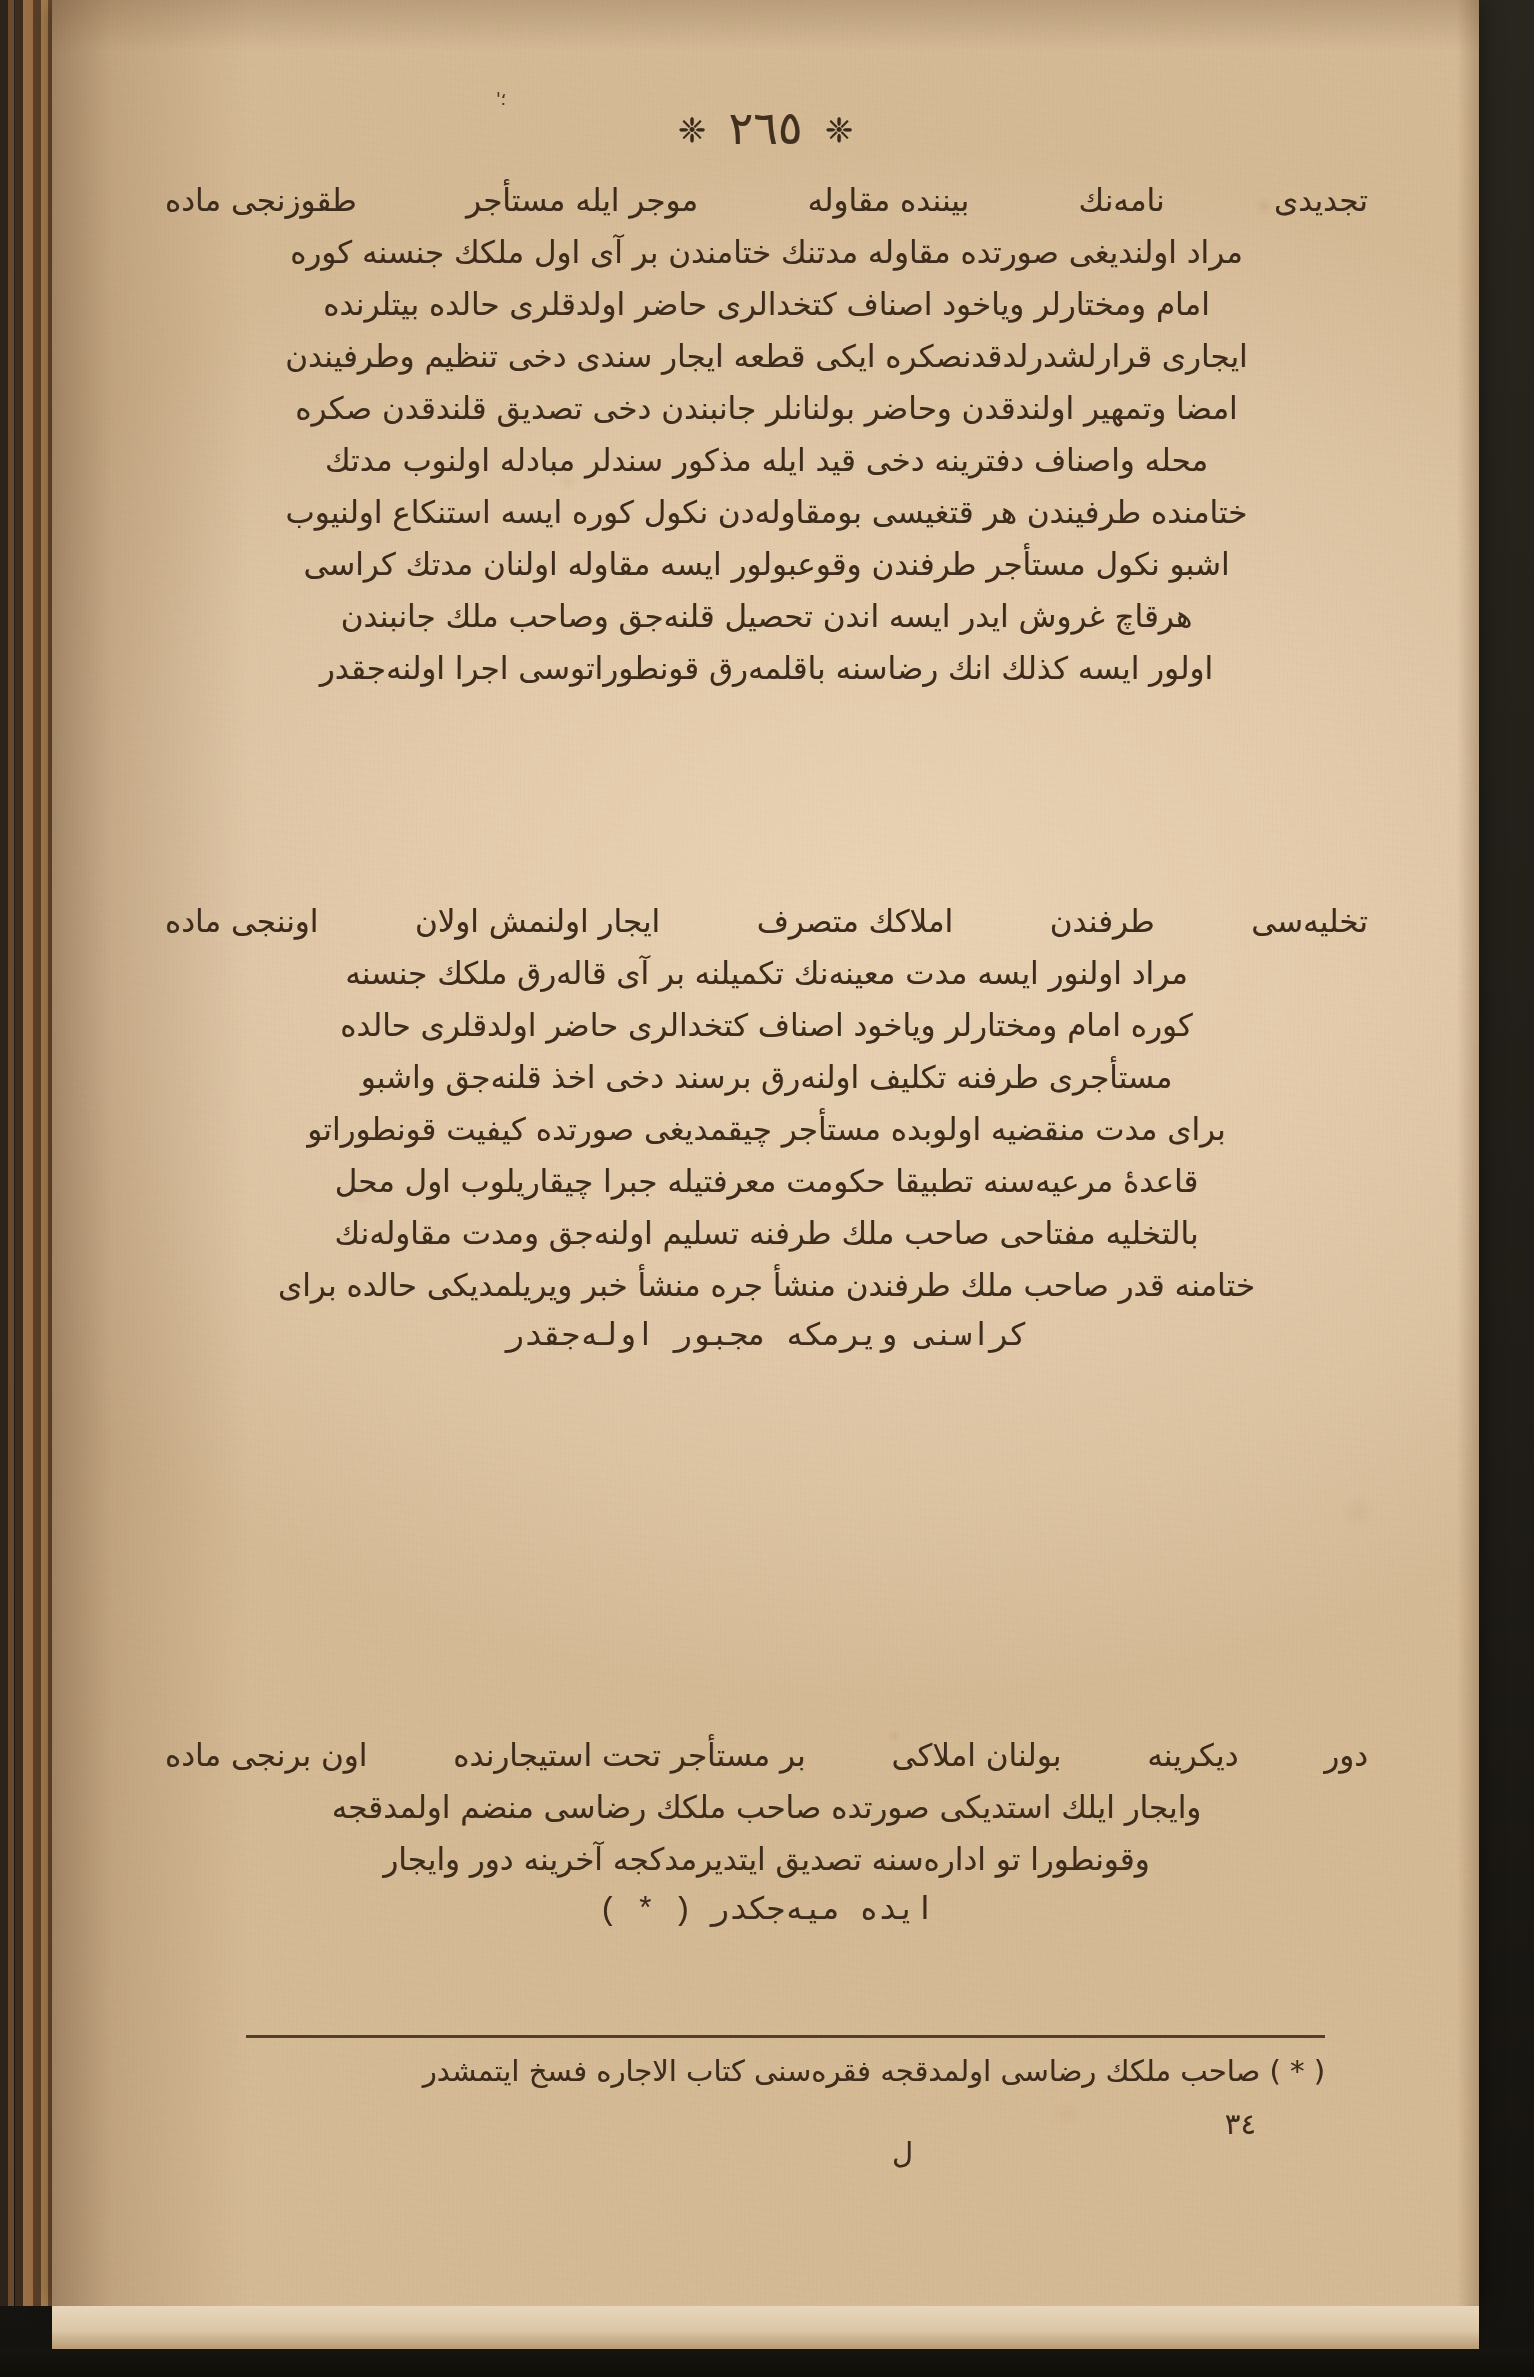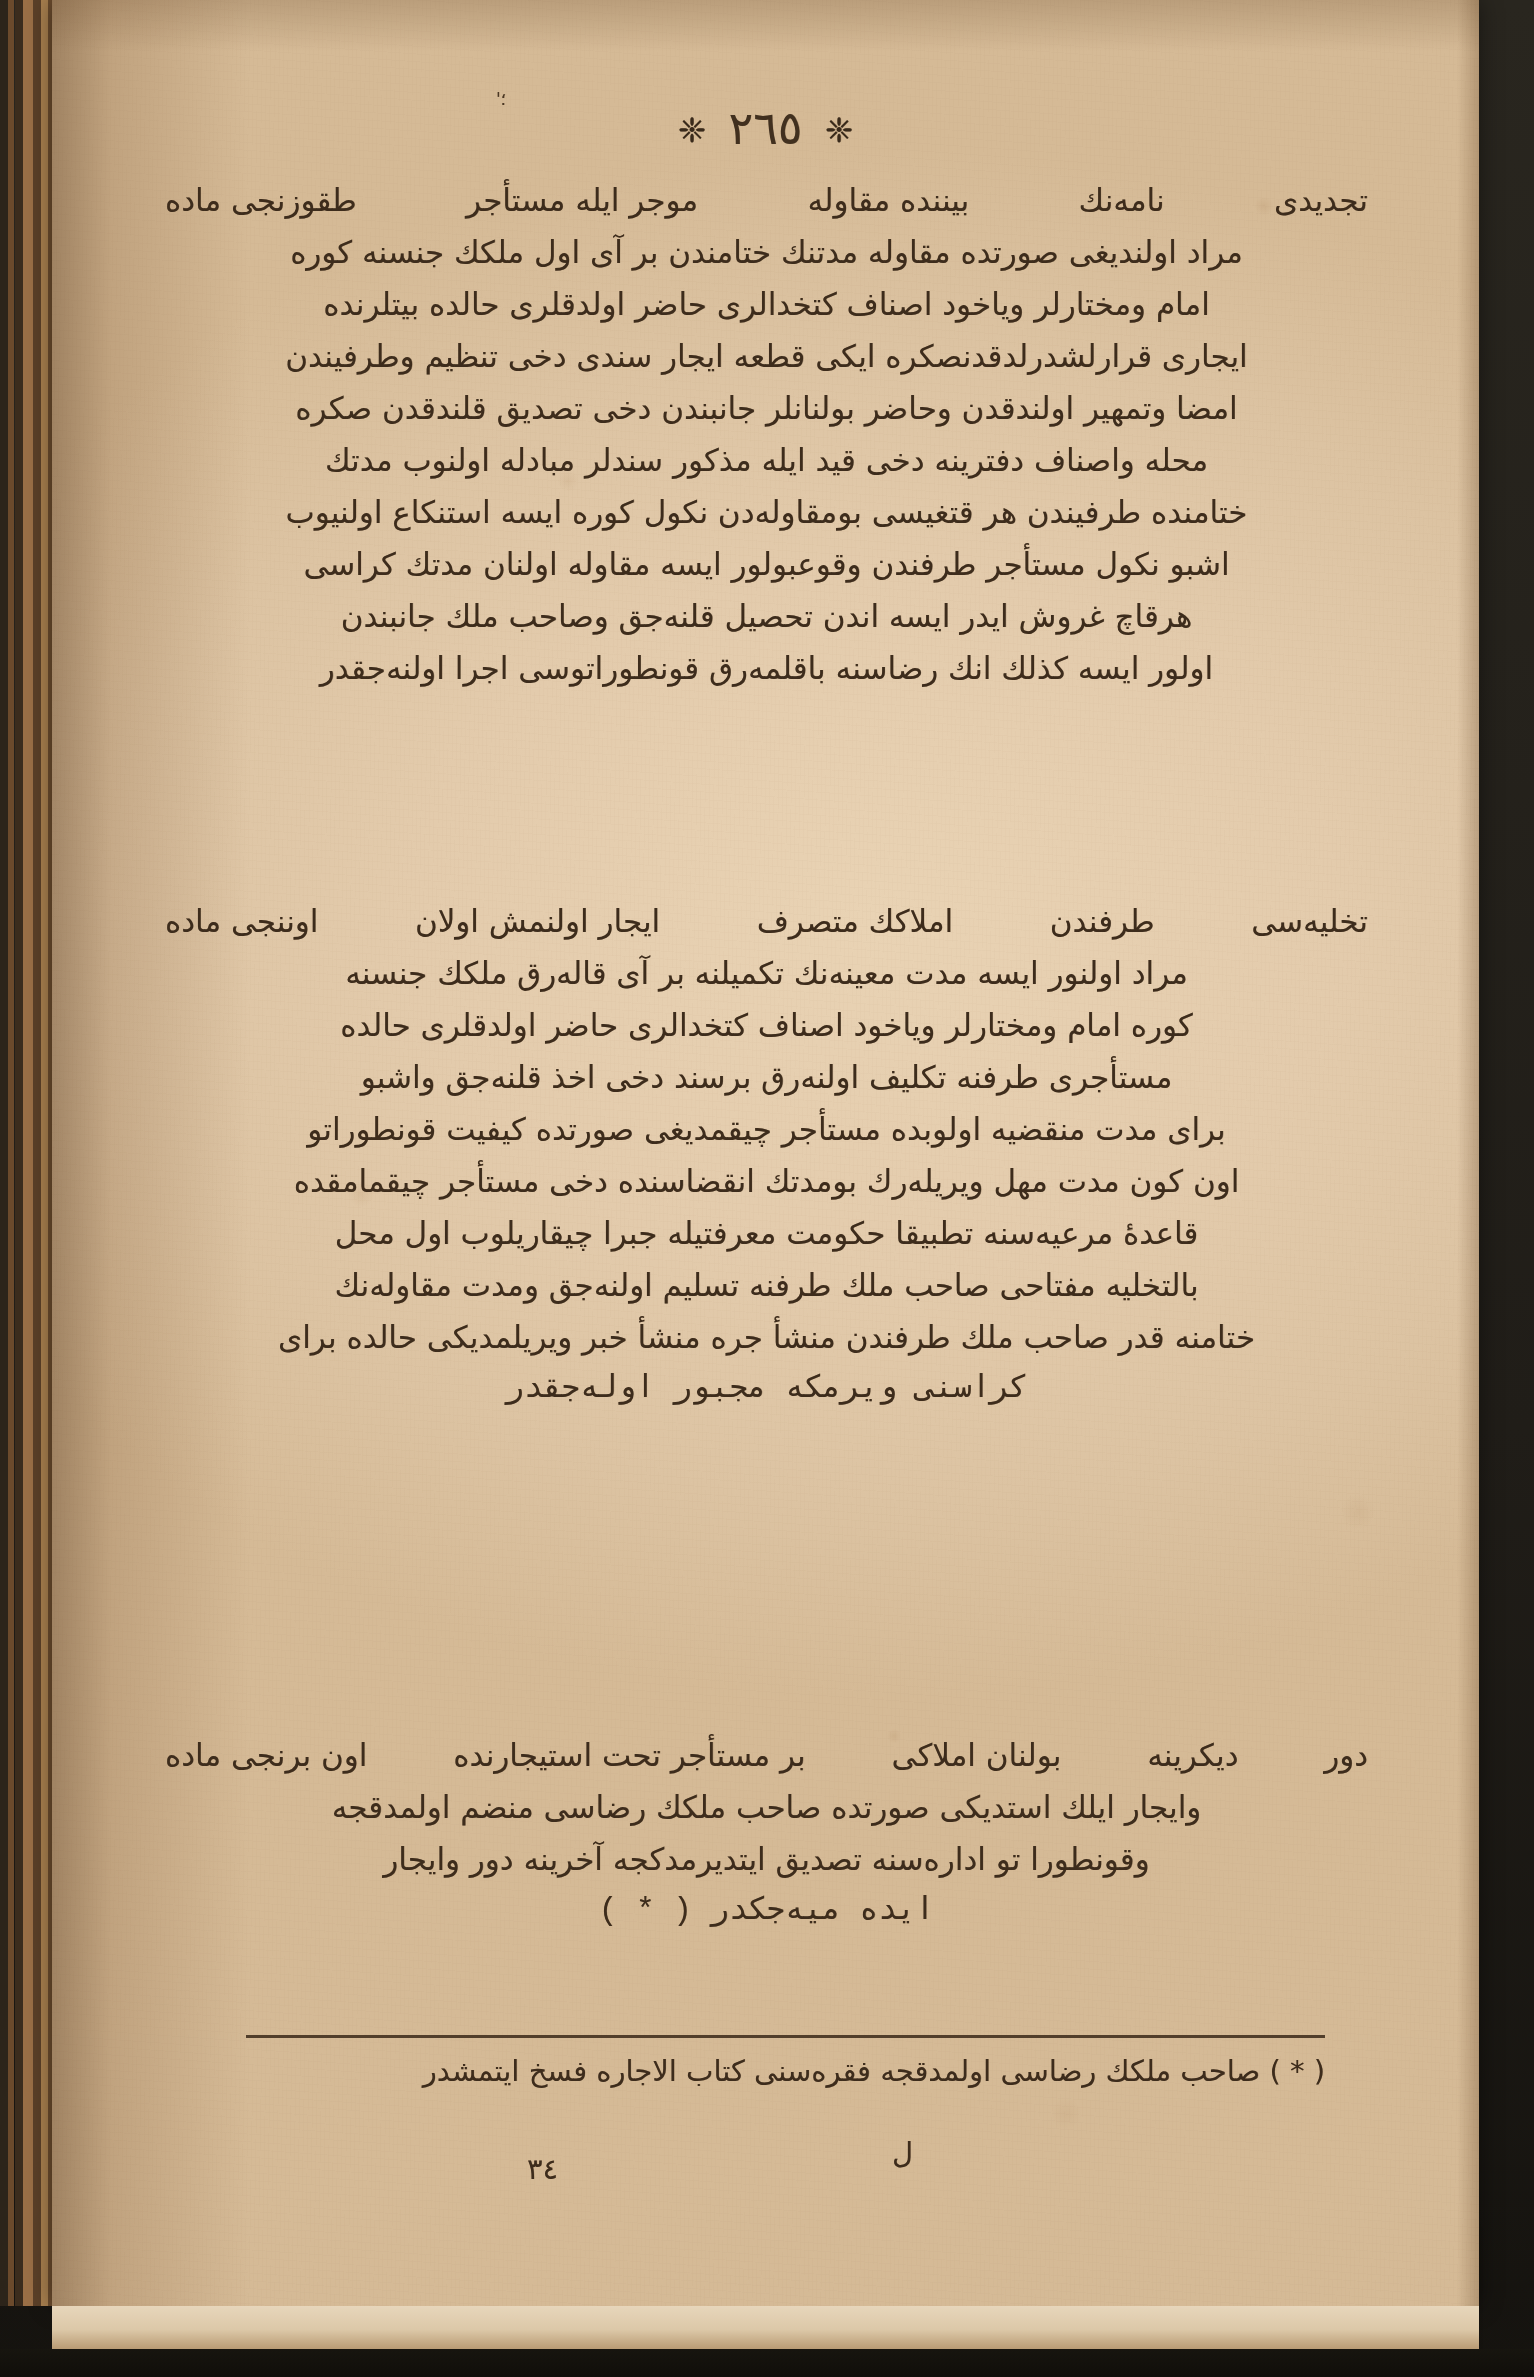--- a/index.html
+++ b/index.html
@@ -222,25 +222,24 @@
     font-size: 29px;
     line-height: 43px;
     color: #3d2c1c;
   }
 
   .signature {
     position: absolute;
     top: 2107px;
     left: 0;
     width: 1427px;
-    text-align: center;
+    text-align: right;
     font-size: 29px;
     color: #3d2c1c;
     letter-spacing: 1.7px;
-    margin-top: 45px;
   }
   .signature-inner { display: inline-block; transform: translateX(-223px); }
 
   .catchword {
     position: absolute;
     top: 2136px;
     left: 0;
     width: 1427px;
     text-align: center;
     font-size: 29px;
@@ -308,21 +307,20 @@
           <span>تخلیه‌سی</span>
           <span>طرفندن</span>
           <span>املاكك متصرف</span>
           <span>ایجار اولنمش اولان</span>
           <span>اوننجی ماده</span>
         </div>
         <div class="line right">مراد اولنور ایسه مدت معینه‌نك تكمیلنه بر آی قالەرق ملكك جنسنه</div>
         <div class="line right">كوره امام ومختارلر ویاخود اصناف كتخدالری حاضر اولدقلری حالده</div>
         <div class="line right">مستأجری طرفنه تكلیف اولنه‌رق برسند دخی اخذ قلنه‌جق واشبو</div>
         <div class="line right">برای مدت منقضیه اولوبده مستأجر چیقمدیغی صورتده كیفیت قونطوراتو</div>
-        <div class="line right">اون كون مدت مهل ویریله‌رك بومدتك انقضاسنده دخی مستأجر چیقمامقده</div>
         <div class="line right">قاعده‌ٔ مرعیه‌سنه تطبیقا حكومت معرفتیله جبرا چیقاریلوب اول محل</div>
         <div class="line right">بالتخلیه مفتاحی صاحب ملك طرفنه تسلیم اولنه‌جق ومدت مقاوله‌نك</div>
         <div class="line right">ختامنه قدر صاحب ملك طرفندن منشأ جره منشأ خبر ویریلمدیكی حالده برای</div>
         <div class="line center">كراسنی ویرمكه مجبور اوله‌جقدر</div>
       </div>
 
       <div class="article ink" style="top:1729px;">
         <div class="line just">
           <span>دور</span>
           <span>دیكرینه</span>

